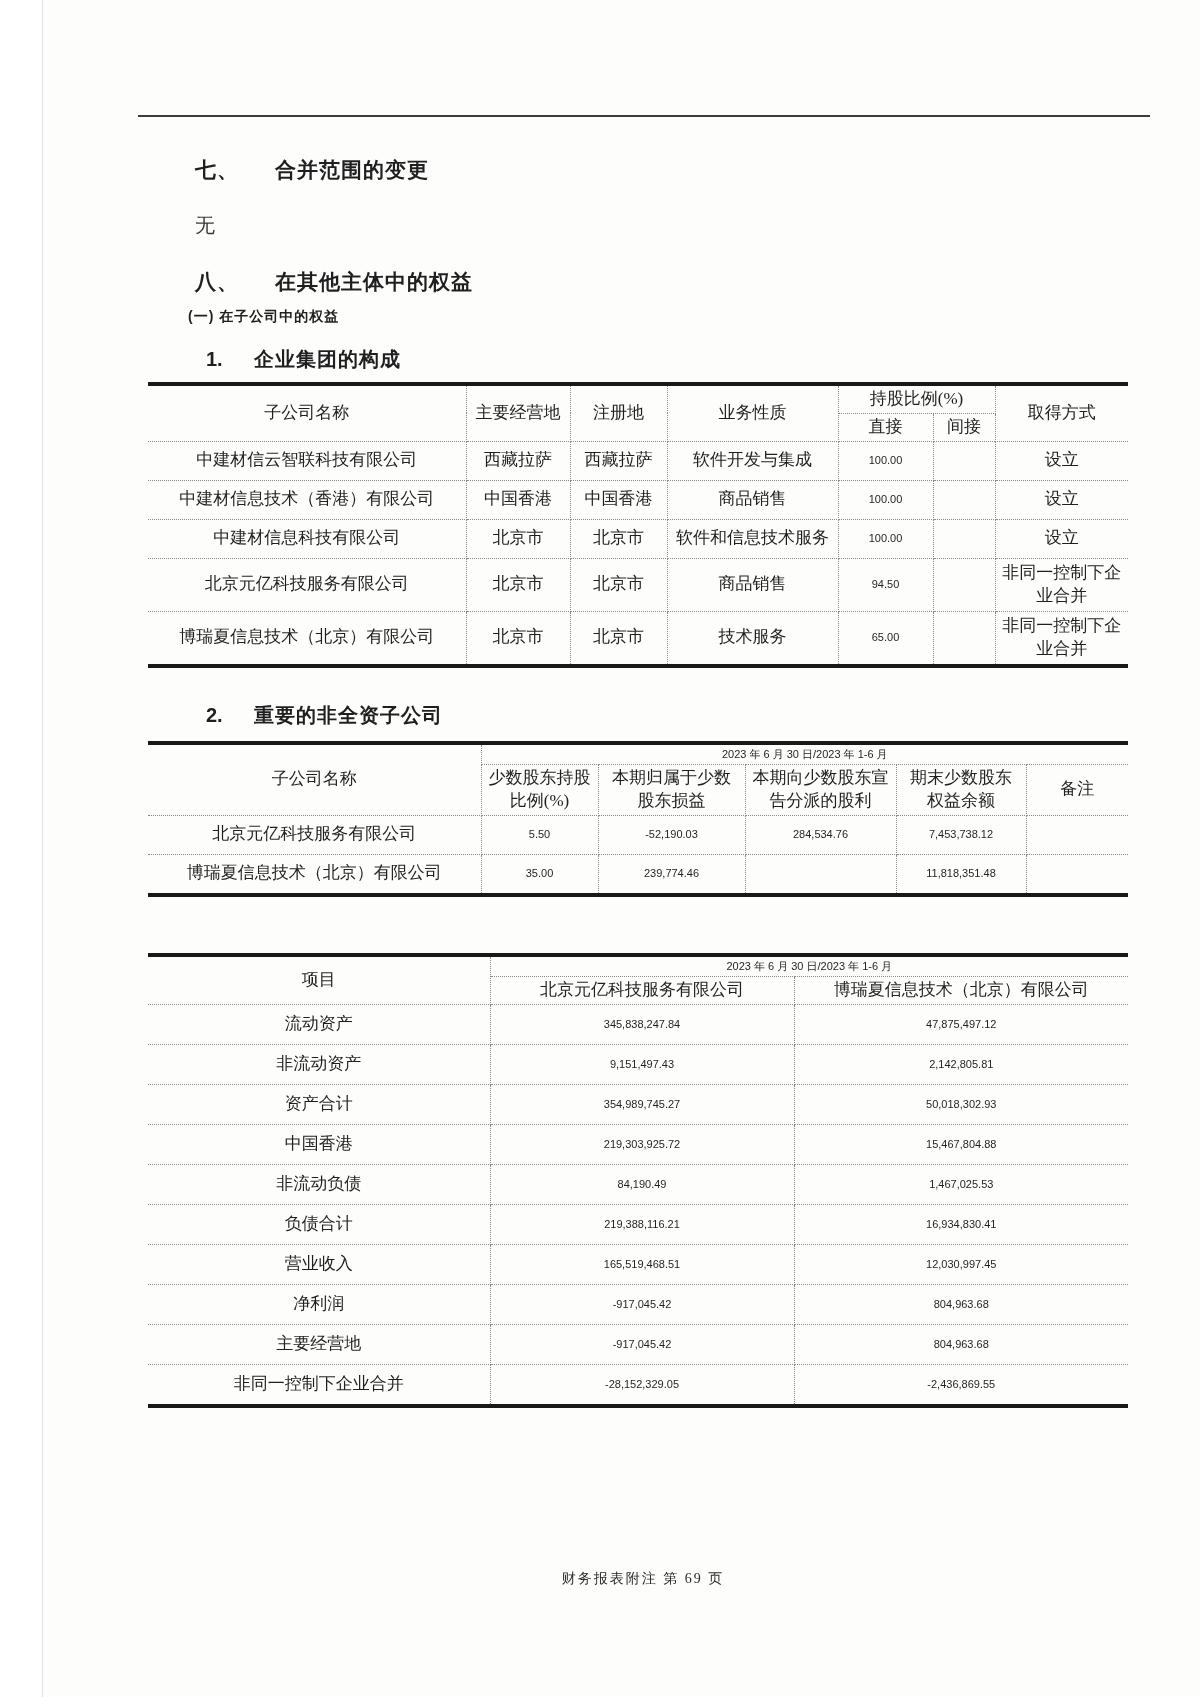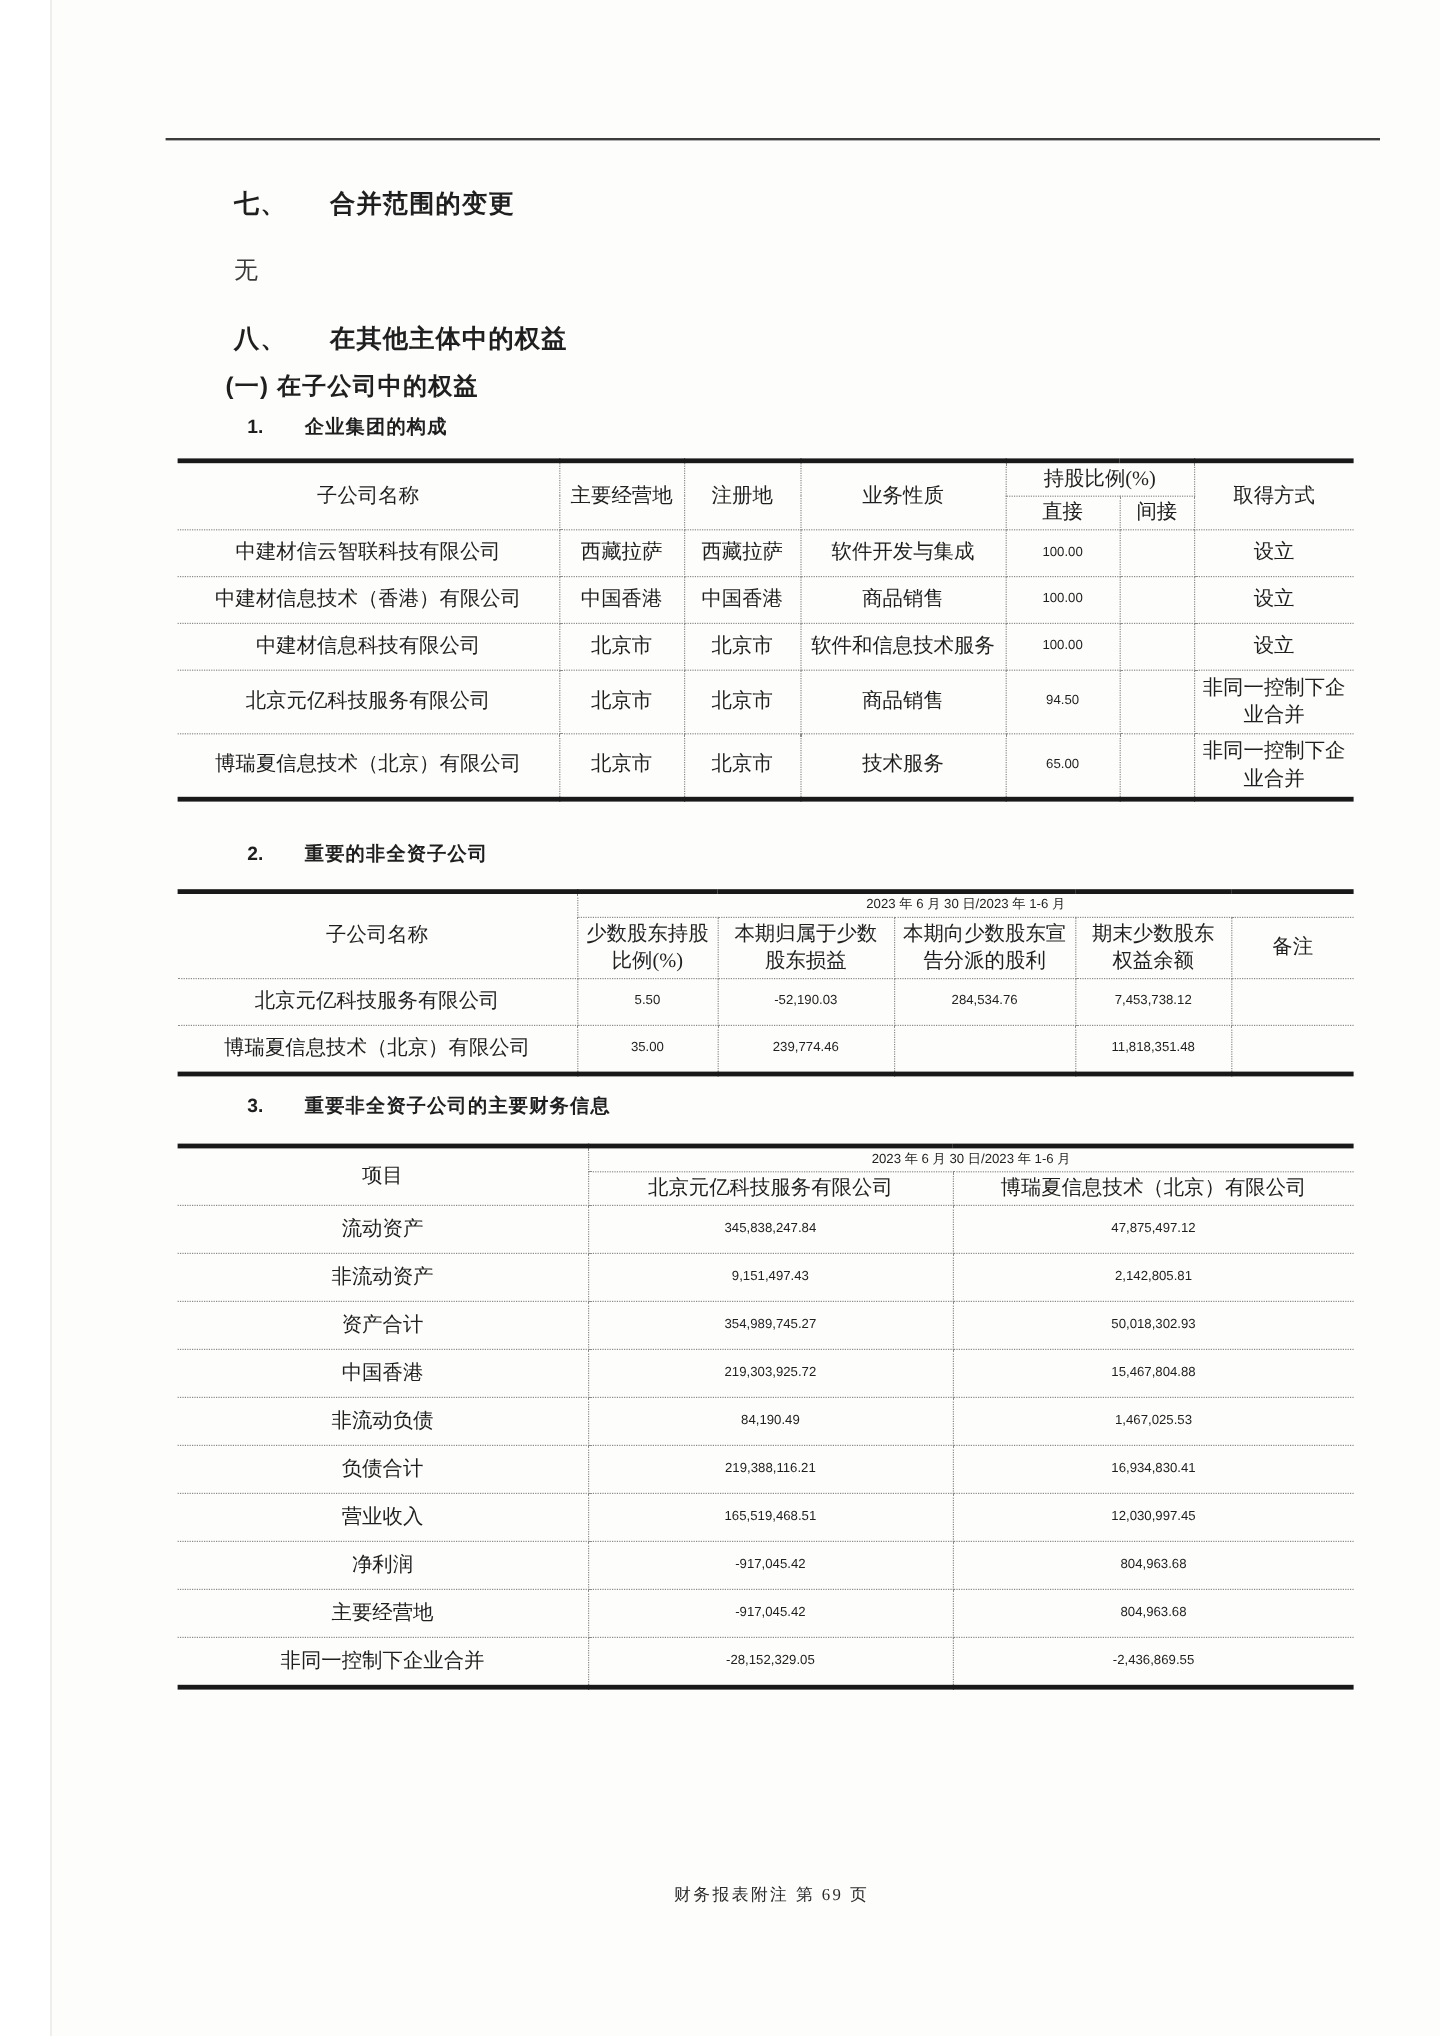--- a/index.html
+++ b/index.html
@@ -19,26 +19,26 @@
   }
   .sec-heading{
     position:absolute;left:152px;
     font-family:"Liberation Sans","DejaVu Sans",sans-serif;
     font-weight:700;font-size:21px;letter-spacing:1px;white-space:nowrap;
   }
   .sec-heading .num{display:inline-block;width:80px;}
   .sub-heading{
     position:absolute;left:145px;
     font-family:"Liberation Sans","DejaVu Sans",sans-serif;
-    font-weight:700;font-size:20px;letter-spacing:1px;white-space:nowrap;
+    font-weight:700;font-size:14px;letter-spacing:1px;white-space:nowrap;
   }
   .num-heading{
     position:absolute;left:163px;
     font-family:"Liberation Sans","DejaVu Sans",sans-serif;
-    font-weight:700;font-size:16px;letter-spacing:1px;white-space:nowrap;
+    font-weight:700;font-size:20px;letter-spacing:1px;white-space:nowrap;
   }
   .num-heading .num{display:inline-block;width:48px;letter-spacing:0;}
   .body-text{
     position:absolute;left:152px;
     font-size:20px;color:#3a3a3a;
   }
   table.fin{
     position:absolute;left:105px;width:980px;
     border-collapse:collapse;table-layout:fixed;
     border-top:4px solid #191919;border-bottom:4px solid #191919;
@@ -202,23 +202,20 @@
         <td class="cell-left">博瑞夏信息技术（北京）有限公司</td>
         <td class="cell-right num-font pr-md">35.00</td>
         <td class="cell-right num-font pr-sm">239,774.46</td>
         <td class="cell-right num-font pr-md"></td>
         <td class="cell-right num-font pr-sm">11,818,351.48</td>
         <td></td>
       </tr>
     </tbody>
   </table>
 
-  <div class="num-heading" style="top:912px;">
-    <span class="num">3.</span><span>重要非全资子公司的主要财务信息</span>
-  </div>
 
   <table class="fin" id="t3" style="top:953px;">
     <colgroup>
       <col style="width:342px">
         <col style="width:304px">
         <col style="width:334px">
     </colgroup>
     <tbody>
       <tr>
         <th rowspan="2">项目</th>

